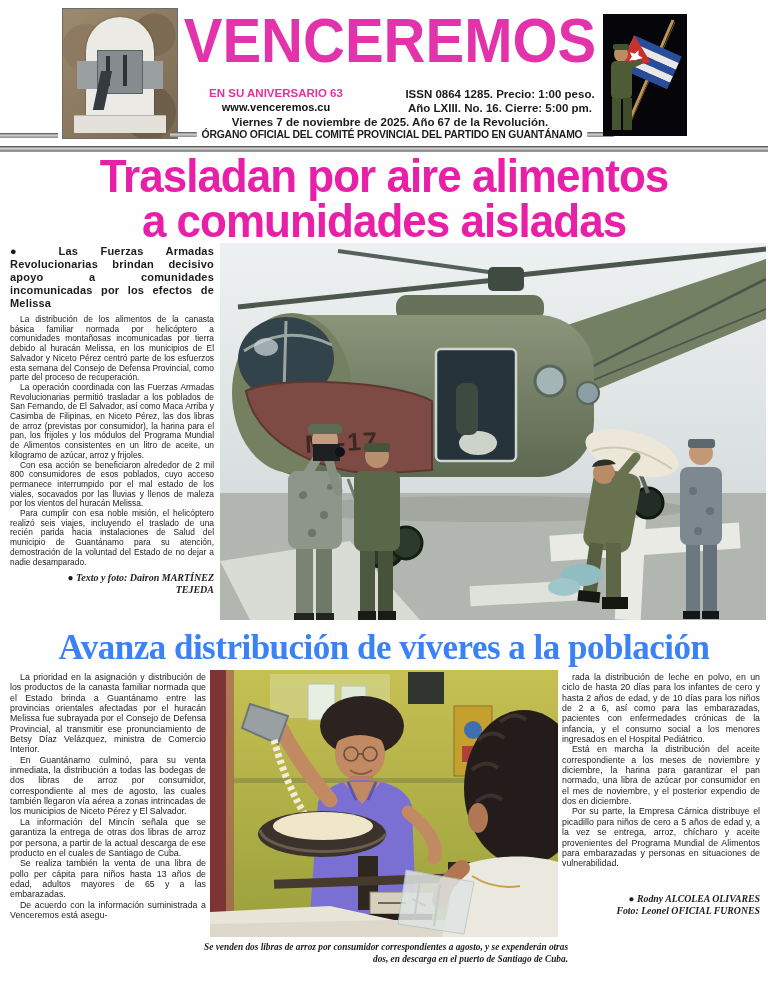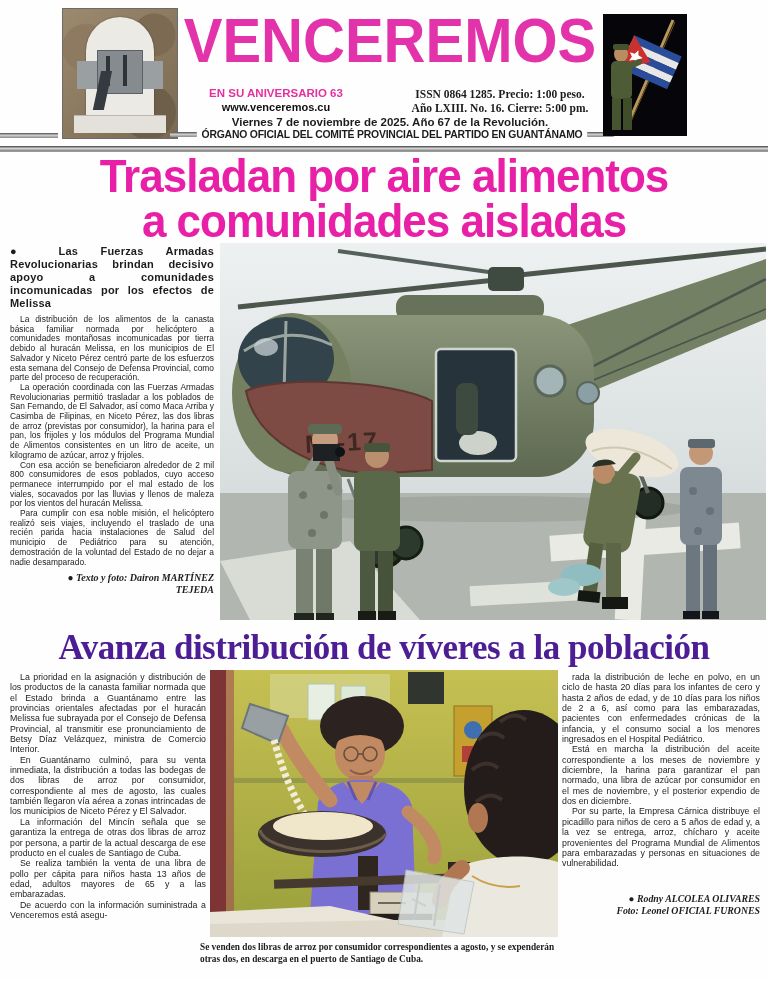--- a/index.html
+++ b/index.html
@@ -28,21 +28,21 @@
   .monu-wing-r { position:absolute; right:12%; top:40%; width:20%; height:22%; background:#9aa0a2; }
   .monu-wedge { position:absolute; left:30%; top:48%; width:10%; height:30%; background:#343a40; transform:skewX(-12deg); }
   .monu-base { position:absolute; left:10%; bottom:4%; width:80%; height:14%; background:#e4e1da; border-top:1px solid #b9b6ae; }
   .masthead-title { position:absolute; left:178px; top:4px; width:424px; text-align:center;
     font-size:58px; font-weight:bold; letter-spacing:0px; color:#e233ab;
     transform:scaleY(1.08); transform-origin:top center; white-space:nowrap; }
   .sub-left { position:absolute; left:198px; top:87px; width:156px; text-align:center; }
   .anniv { color:#e5309f; font-weight:bold; font-size:11.5px; white-space:nowrap; }
   .site  { color:#111; font-weight:bold; font-size:11px; margin-top:2px; }
   .sub-right { position:absolute; left:396px; top:87px; width:208px; text-align:center;
-    font-weight:bold; font-size:11.5px; line-height:14px; white-space:nowrap;font-family:Liberation Serif, serif; }
+    font-weight:bold; font-size:11.5px; line-height:14px; white-space:nowrap; }
   .date-line { position:absolute; left:120px; top:116px; width:540px; text-align:center;
     font-weight:bold; font-size:11.5px; }
   .organ-row { position:absolute; left:170px; top:129px; width:444px; display:flex; align-items:center; gap:5px; }
   .bar3d { flex:1; height:5px; background:linear-gradient(#4d4d4d,#cfcfcf 45%,#8a8a8a); border-radius:1px; }
   .organ { font-weight:bold; font-size:10.4px; letter-spacing:-0.2px; white-space:nowrap; }
   .bar-left-stub { position:absolute; left:0; top:133px; width:58px; height:5px;
     background:linear-gradient(#4d4d4d,#cfcfcf 45%,#8a8a8a); }
   .flag-photo { position:absolute; left:603px; top:14px; width:84px; height:122px; background:#050508; }
   .main-rule { position:absolute; left:0; top:146px; width:768px; height:6px;
     background:linear-gradient(#3f3f3f,#d6d6d6 40%,#7b7b7b 85%,#bdbdbd); }
@@ -56,27 +56,27 @@
   .a1-left p.body, .a2col p.body { font-size:8.4px; line-height:9.7px; text-align:justify; text-indent:10px; }
   .a1-left p.body { margin-top:0; }
   .a1-left .bodywrap { margin-top:5px; }
   .a2col p.body { font-size:8.8px; line-height:10.35px; }
   .byline1 { margin-top:5px; padding-left:34px; text-align:right;
     font-family:"Liberation Serif","DejaVu Serif",serif; font-style:italic; font-weight:bold; font-size:10px; line-height:12px; }
   .heli-photo { position:absolute; left:220px; top:243px; width:546px; height:377px; }
   
   .headline2 { position:absolute; left:0; top:628px; width:768px; text-align:center;
     font-family:"Liberation Serif","DejaVu Serif",serif; font-weight:bold;
-    color:#4c1d95; font-size:35px; letter-spacing:-0.5px; white-space:nowrap; }
+    color:#3b82f6; font-size:35px; letter-spacing:-0.5px; white-space:nowrap; }
   
   .a2-c1 { position:absolute; left:10px; top:672px; width:196px; }
   .a2-c2 { position:absolute; left:562px; top:672px; width:198px; }
   .rice-photo { position:absolute; left:210px; top:670px; width:348px; height:267px; }
-  .caption { position:absolute; left:200px; top:942px; width:368px; text-align:left;
-    font-family:"Liberation Serif","DejaVu Serif",serif; font-weight:bold;
+  .caption { position:absolute; left:200px; top:942px; width:368px; text-align:right;
+    font-family:"Liberation Serif","DejaVu Serif",serif; font-style:italic; font-weight:bold;
     font-size:9.3px; line-height:11.5px; }
   .byline2 { margin-top:24px; text-align:right;
     font-family:"Liberation Serif","DejaVu Serif",serif; font-style:italic; font-weight:bold;
     font-size:9.8px; line-height:12px; }
 </style>
 </head>
 <body>
 
 <div class="page">
 
@@ -141,21 +141,21 @@
     <span>Trasladan por aire alimentos</span>
     <span>a comunidades aisladas</span>
   </h1>
 
   <div class="a1-left">
     <p class="lede">● Las Fuerzas Armadas Revolucionarias brindan decisivo apoyo a comunidades incomunicadas por los efectos de Melissa</p>
     <div class="bodywrap">
       <p class="body">La distribución de los alimentos de la canasta básica familiar normada por helicóptero a comunidades montañosas incomunicadas por tierra debido al huracán Melissa, en los municipios de El Salvador y Niceto Pérez centró parte de los esfuerzos esta semana del Consejo de Defensa Provincial, como parte del proceso de recuperación.</p>
       <p class="body">La operación coordinada con las Fuerzas Armadas Revolucionarias permitió trasladar a los poblados de San Fernando, de El Salvador, así como Maca Arriba y Casimba de Filipinas, en Niceto Pérez, las dos libras de arroz (previstas por consumidor), la harina para el pan, los frijoles y los módulos del Programa Mundial de Alimentos consistentes en un litro de aceite, un kilogramo de azúcar, arroz y frijoles.</p>
       <p class="body">Con esa acción se beneficiaron alrededor de 2 mil 800 consumidores de esos poblados, cuyo acceso permanece interrumpido por el mal estado de los viales, socavados por las lluvias y llenos de maleza por los vientos del huracán Melissa.</p>
-      <p class="body">Para cumplir con esa noble misión, el helicóptero realizó seis viajes, incluyendo el traslado de una recién parida hacia instalaciones de Salud del municipio de Pediátrico para su atención, demostración de la voluntad del Estado de no dejar a nadie desamparado.</p>
+      <p class="body">Para cumplir con esa noble misión, el helicóptero realizó seis viajes, incluyendo el traslado de una recién parida hacia instalaciones de Salud del municipio de Guantánamo para su atención, demostración de la voluntad del Estado de no dejar a nadie desamparado.</p>
     </div>
     <p class="byline1">● Texto y foto: Dairon MARTÍNEZ TEJEDA</p>
   </div>
 
   <div class="heli-photo">
     <svg width="546" height="377" viewBox="0 0 546 377">
       <defs>
         <linearGradient id="sky" x1="0" y1="0" x2="0" y2="1">
           <stop offset="0" stop-color="#eef1f2"></stop>
             <stop offset="1" stop-color="#ccd3d4"></stop>

